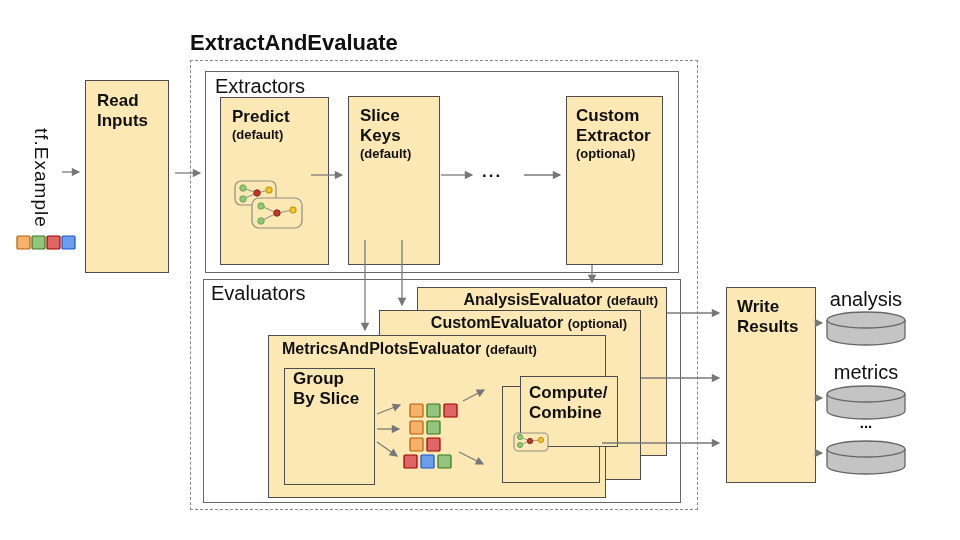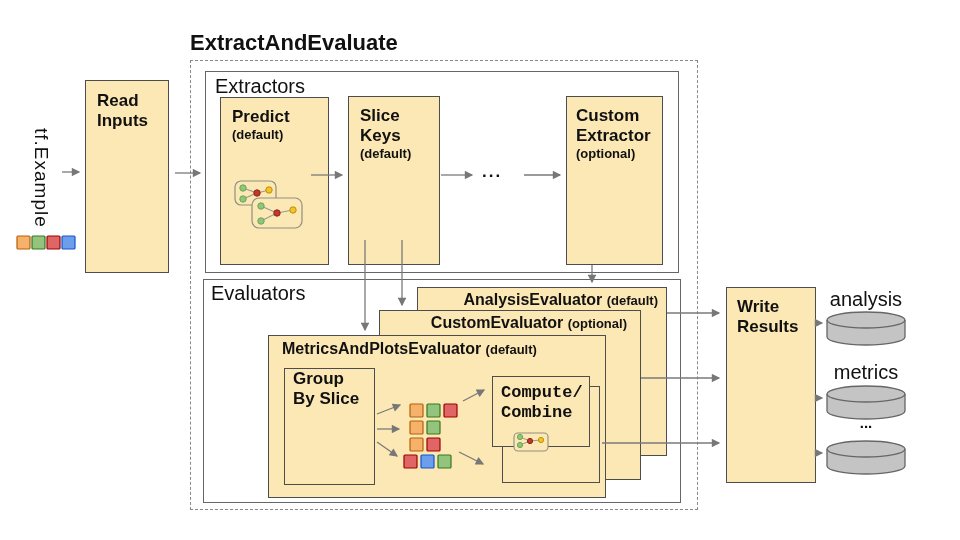--- a/index.html
+++ b/index.html
@@ -78,21 +78,21 @@
   <span class="stackname">MetricsAndPlotsEvaluator</span>
   <span class="stackqual">(default)</span>
 </div>
 
 <div class="abs" style="left:284px;top:368px;width:91px;height:117px;border:1.4px solid #4d4d4d;padding:0 0 0 8px;z-index:6;">
   <div class="btitle">Group</div>
   <div class="btitle">By Slice</div>
 </div>
 
 <div class="ybox" style="left:502px;top:386px;width:98px;height:97px;z-index:6;"></div>
-<div class="ybox" style="left:492px;top:376px;width:98px;height:71px;padding:6px 0 0 8px;z-index:7;font-family:Liberation Mono, monospace;">
+<div class="ybox" style="left:520px;top:376px;width:98px;height:71px;padding:6px 0 0 8px;z-index:7;">
   <div class="btitle">Compute/</div>
   <div class="btitle">Combine</div>
 </div>
 
 <div class="ybox" style="left:726px;top:287px;width:90px;height:196px;padding:9px 4px 0 10px;z-index:3;">
   <div class="btitle">Write</div>
   <div class="btitle">Results</div>
 </div>
 
 <div class="abs outlabel" style="left:816px;top:288px;">analysis</div>

